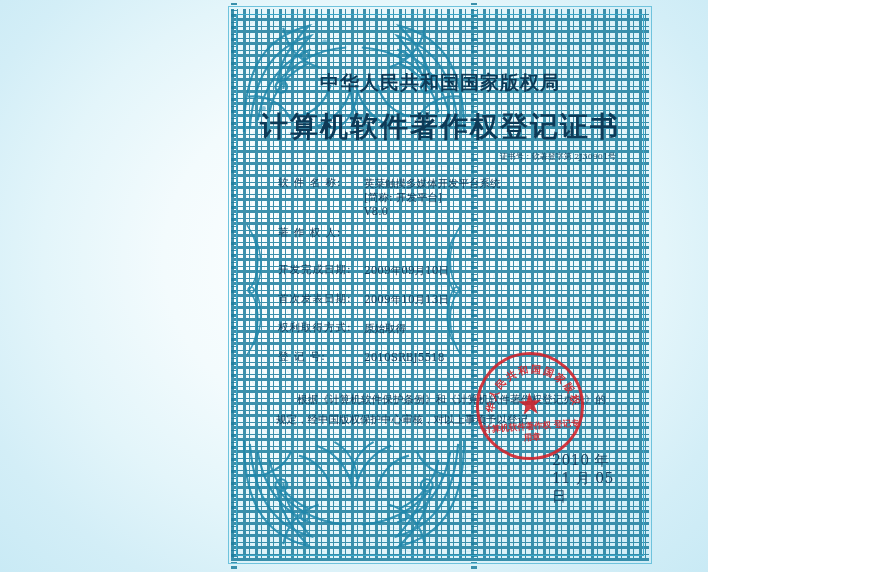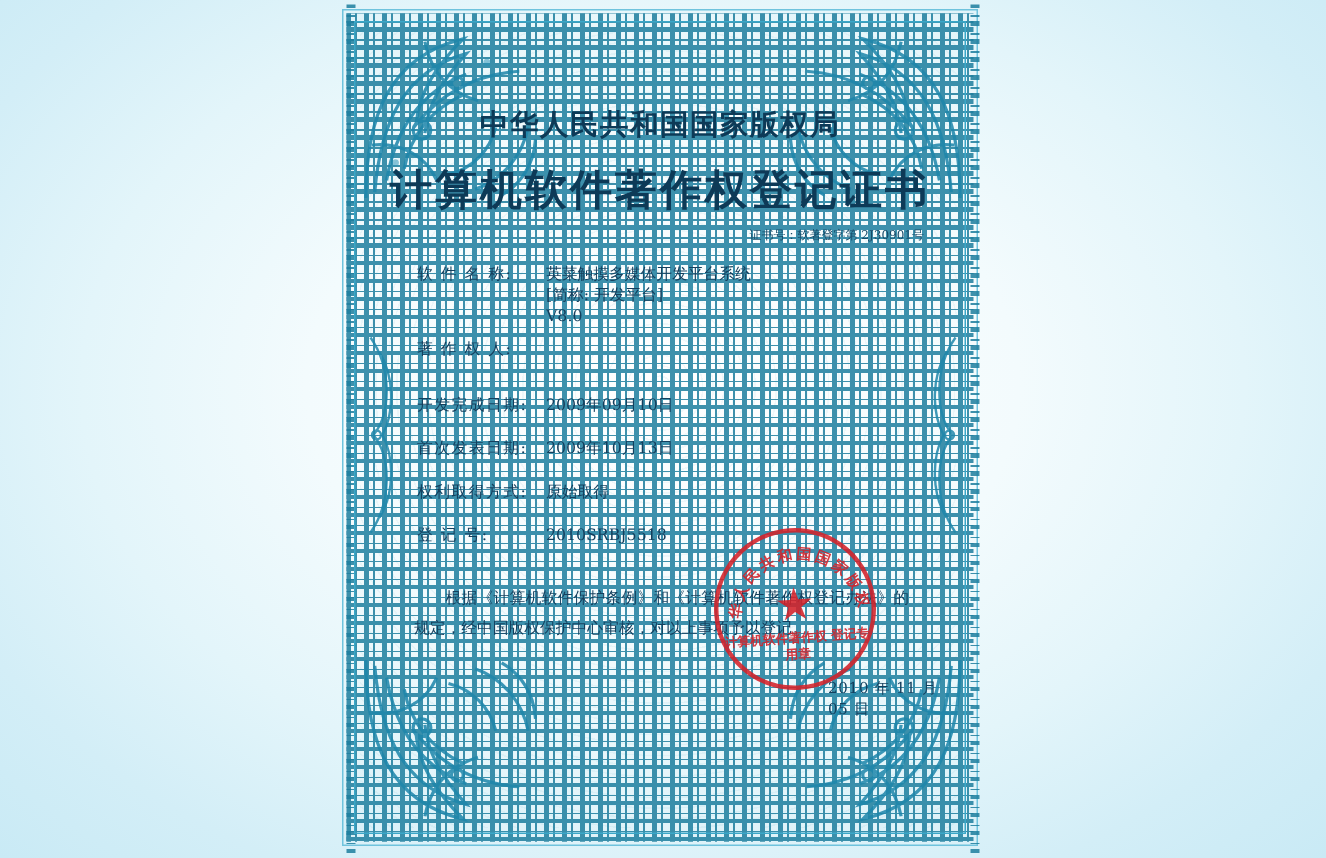--- a/index.html
+++ b/index.html
@@ -10,21 +10,21 @@
   body {
     width: 884px;
     height: 572px;
     font-family: "DejaVu Sans", "Liberation Sans", sans-serif;
     overflow: hidden;
   }
 
   
   #certificate {
     position: relative;
-    width: 884px;
+    width: 708px;
     height: 572px;
     background:
       radial-gradient(ellipse at 50% 45%, #ffffff 0%, #f3fbfd 38%, #e3f5fa 62%, #d3eef7 82%, #c9eaf5 100%);
   }
 
   
   .frame-outer {
     position: absolute;
     left: 228px; top: 6px;
     width: 424px; height: 558px;
@@ -210,21 +210,21 @@
     font-family: "DejaVu Serif", "Liberation Serif", serif;
     font-size: 8.5px;
     line-height: 1.35;
     font-weight: bold;
   }
 
   .issue-date {
     position: absolute;
     left: 300px;
     top: 430px;
-    font-size: 10px;
+    font-size: 14px;
     font-family: "DejaVu Serif", "Liberation Serif", serif;
     color: #143f5d;
     letter-spacing: .5px;
   }
 
   
   .guilloche {
     position: absolute;
     left: 240px; top: 18px;
     width: 400px; height: 534px;

